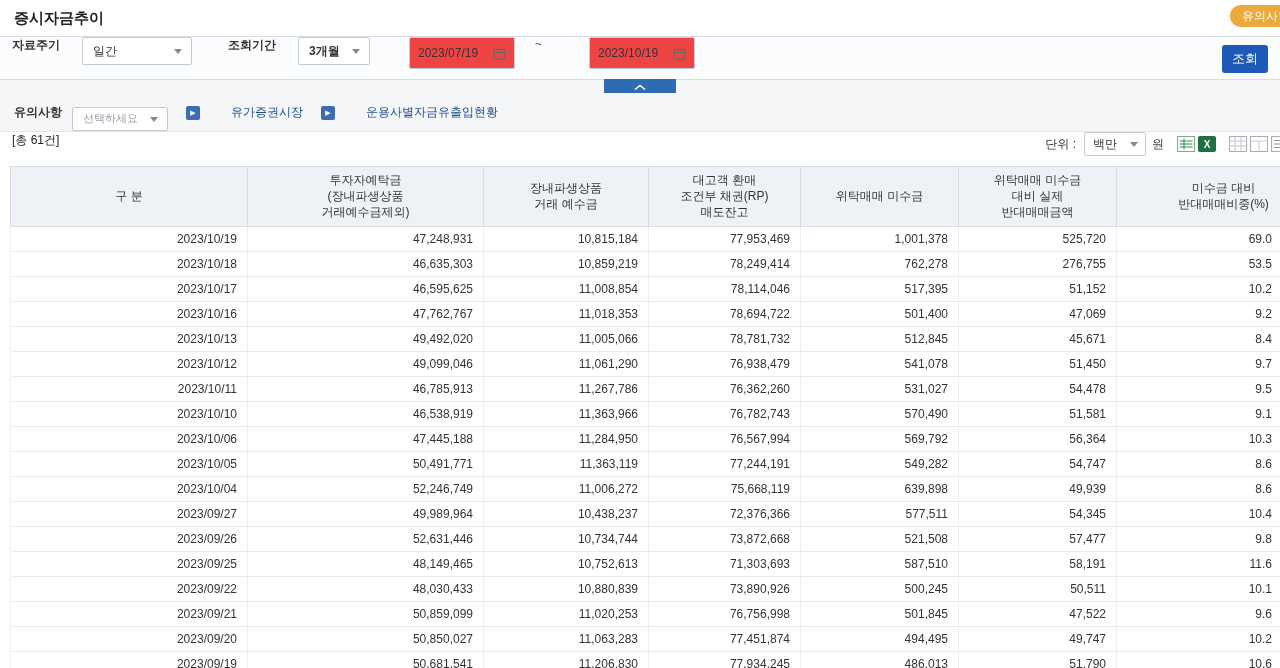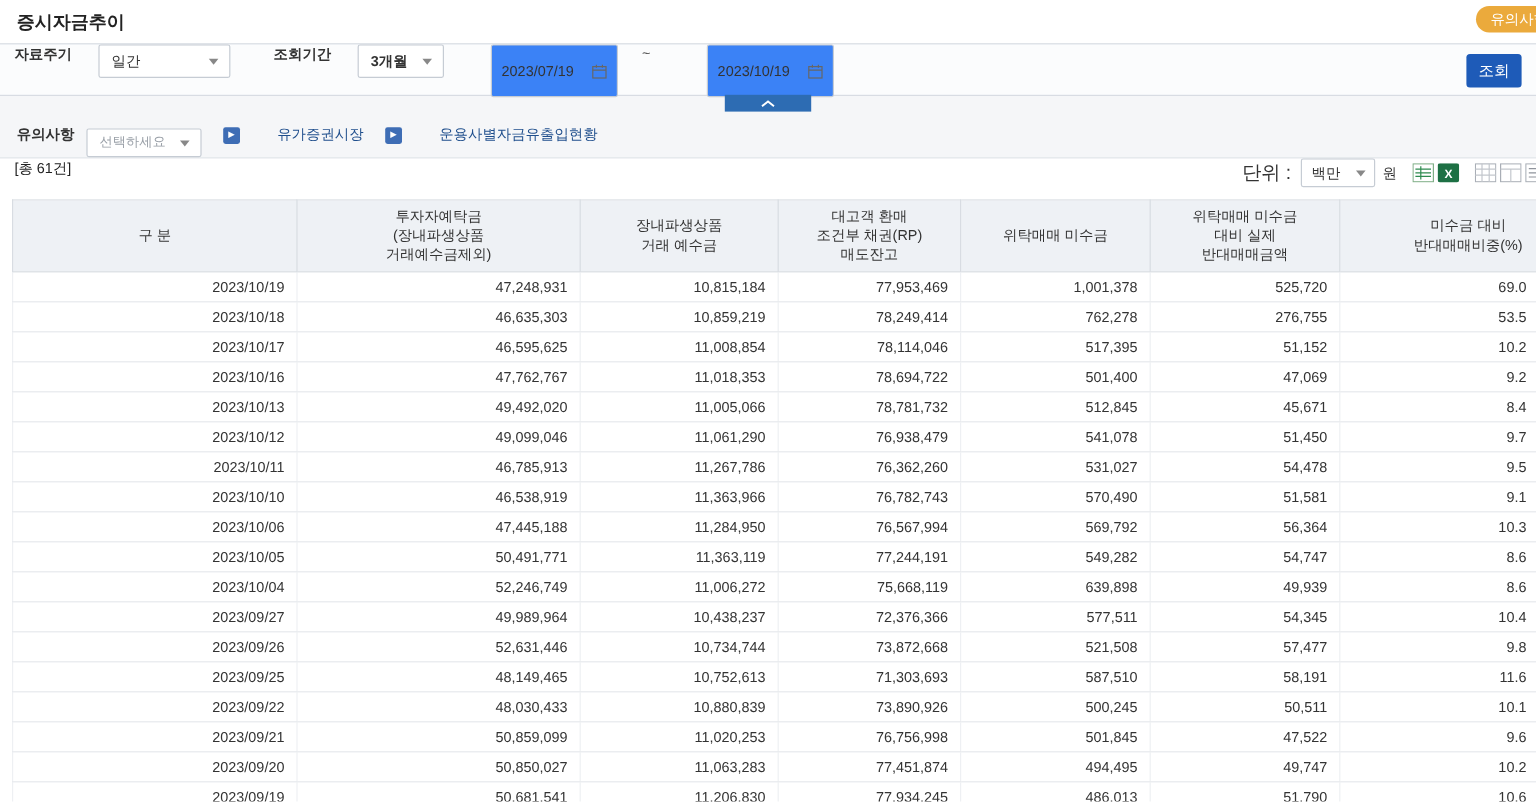--- a/index.html
+++ b/index.html
@@ -36,21 +36,21 @@
   }
   .select::after {
     content:""; position:absolute; right:9px; top:11px;
     border-left:4px solid transparent; border-right:4px solid transparent; border-top:5px solid #888;
   }
   .w110 { width:110px; } .w92 { width:72px;font-weight:bold; }
   .select.small { height:24px; font-size:11px;margin-top:12px; }
   .select.small::after { top:9px; }
   .placeholder { color:#9aa0a8; }
   .datebox {
-    width:106px; height:44px; background:#3b82f6; border:1px solid #c6ccd4; border-radius:2px;
+    width:106px; height:32px; background:#ef4444; border:1px solid #c6ccd4; border-radius:2px;
     font-size:12px; display:flex; align-items:center; justify-content:space-between;
     padding:0 8px; cursor:text;margin-left:27px;
   }
   .tilde { margin:0 8px; font-size:12px; color:#555; }
   .search-btn {
     position:absolute; right:12px; top:8px; height:28px; width:46px;
     background:#1e5bb8; color:#fff; font-size:13px; border:none; border-radius:3px; cursor:pointer;
   }
   .collapse-tab {
     position:absolute; left:50%; transform:translateX(-50%); bottom:-14px;
@@ -66,21 +66,21 @@
   .quick-link { display:flex; align-items:center; margin-left:18px; font-size:12px; color:#1f4e8c; text-decoration:none; cursor:pointer;gap:26px; }
   .link-icon {
     width:14px; height:14px; background:#3e6db5; color:#fff; font-size:7px; line-height:14px;
     text-align:center; margin-right:5px; border-radius:2px; flex:0 0 auto;
   }
 
   
   .meta-row { height:34px; display:flex; align-items:flex-start; justify-content:space-between; padding-left:12px; }
   .total-count { font-size:12px; color:#222; }
   .meta-right { display:flex; align-items:center; }
-  .unit-label { font-size:16px; color:#333; margin-right:8px; }
+  .unit-label { font-size:12px; color:#333; margin-right:8px; }
   .select.unit { height:24px; width:62px; padding:0 20px 0 8px; }
   .select.unit::after { top:9px; right:7px; }
   .unit-suffix { font-size:12px; margin:0 10px 0 6px; }
   .icon-btn { display:inline-flex; margin-left:3px; cursor:pointer; }
   .icon-group-sep { width:10px; }
   .last-icon { margin-right:-9px; }
 
   
   .table-wrap { margin-left:10px; width:1270px; overflow:hidden; }
   table { border-collapse:collapse; width:1320px; table-layout:fixed; font-size:12px; }

